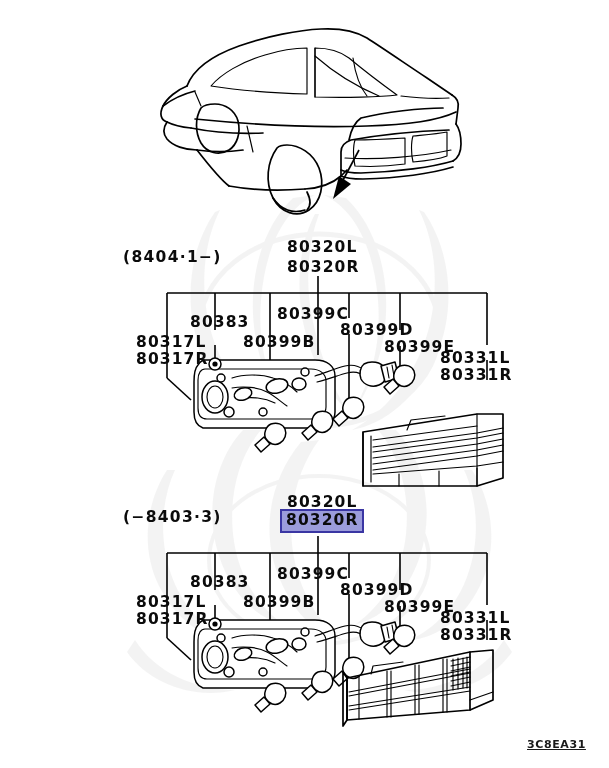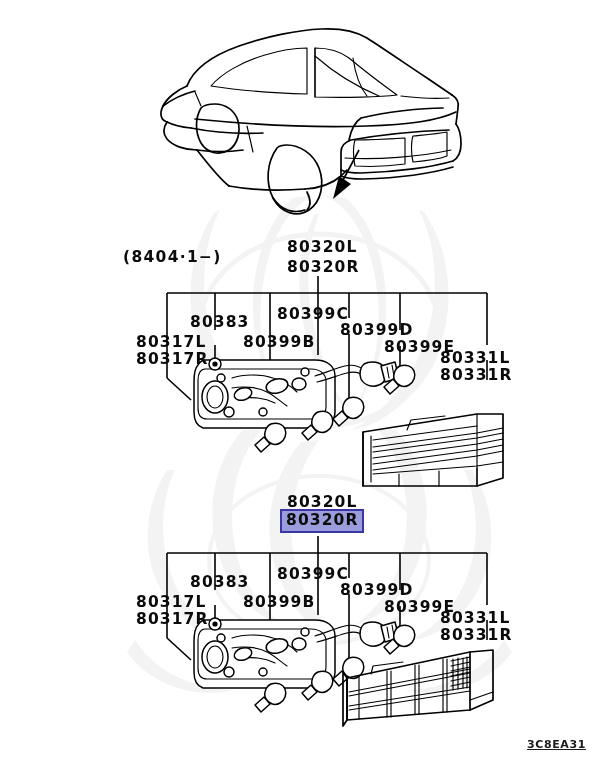--- a/index.html
+++ b/index.html
@@ -344,20 +344,21 @@
   <div class="lbl" style="left:121px;top:333px;">80317L</div>
   <div class="lbl" style="left:121px;top:350px;">80317R</div>
   <div class="lbl" style="left:175px;top:313px;">80383</div>
   <div class="lbl" style="left:228px;top:333px;">80399B</div>
   <div class="lbl" style="left:262px;top:305px;">80399C</div>
   <div class="lbl" style="left:325px;top:321px;">80399D</div>
   <div class="lbl" style="left:369px;top:338px;">80399E</div>
   <div class="lbl" style="left:425px;top:349px;">80331L</div>
   <div class="lbl" style="left:425px;top:366px;">80331R</div>
 
+  <div class="lbl period" style="left:108px;top:508px;">(−8403·3)</div>
 
   <div class="lbl" style="left:272px;top:493px;">80320L</div>
   <div class="hl" style="left:265px;top:509px;">80320R</div>
 
   <div class="lbl" style="left:121px;top:593px;">80317L</div>
   <div class="lbl" style="left:121px;top:610px;">80317R</div>
   <div class="lbl" style="left:175px;top:573px;">80383</div>
   <div class="lbl" style="left:228px;top:593px;">80399B</div>
   <div class="lbl" style="left:262px;top:565px;">80399C</div>
   <div class="lbl" style="left:325px;top:581px;">80399D</div>

